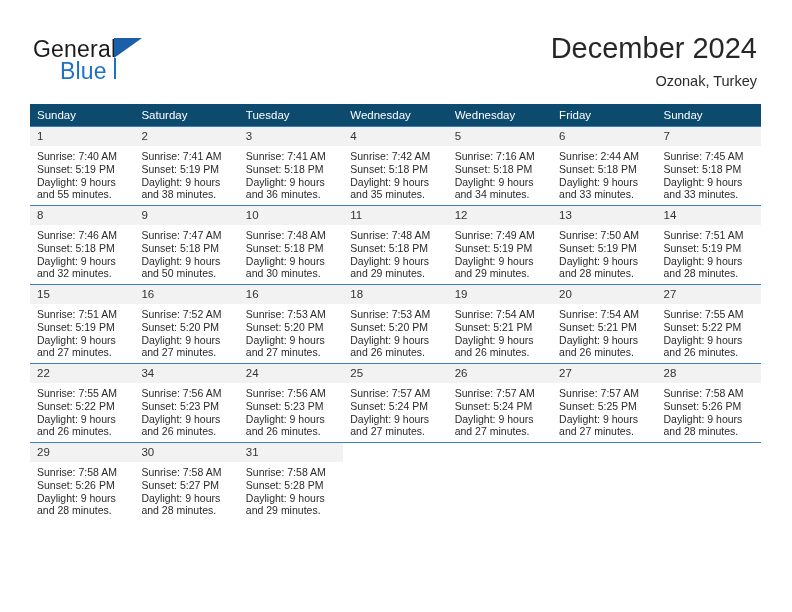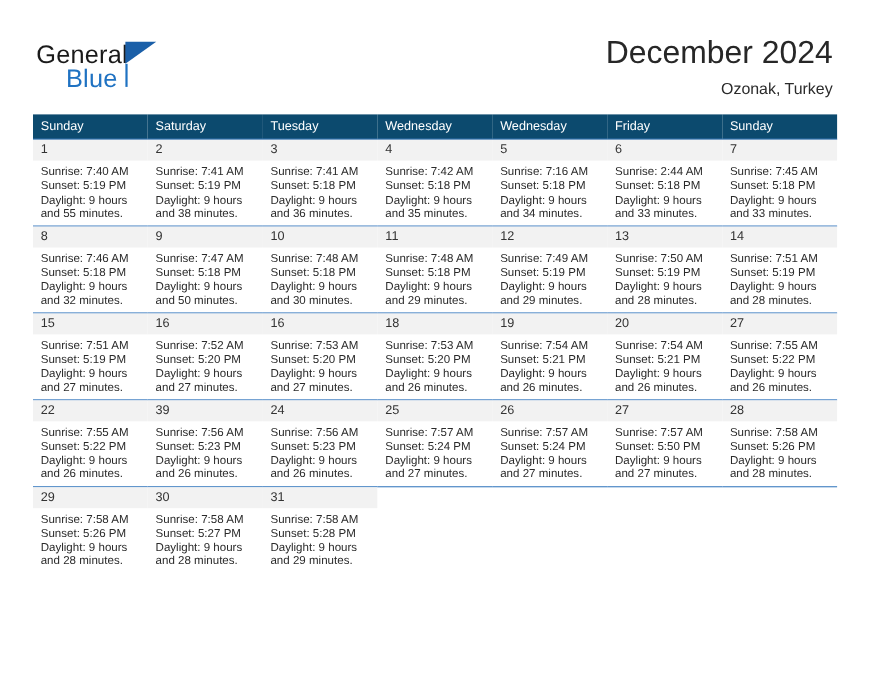--- a/index.html
+++ b/index.html
@@ -432,21 +432,21 @@
               <div class="details">
                 <div>Sunrise: 7:55 AM</div>
                 <div>Sunset: 5:22 PM</div>
                 <div>Daylight: 9 hours</div>
                 <div>and 26 minutes.</div>
               </div>
             </div>
           </td>
           <td>
             <div class="cell-inner">
-              <div class="daynum">39</div>
+              <div class="daynum">34</div>
               <div class="details">
                 <div>Sunrise: 7:56 AM</div>
                 <div>Sunset: 5:23 PM</div>
                 <div>Daylight: 9 hours</div>
                 <div>and 26 minutes.</div>
               </div>
             </div>
           </td>
           <td>
             <div class="cell-inner">
@@ -479,21 +479,21 @@
                 <div>Daylight: 9 hours</div>
                 <div>and 27 minutes.</div>
               </div>
             </div>
           </td>
           <td>
             <div class="cell-inner">
               <div class="daynum">27</div>
               <div class="details">
                 <div>Sunrise: 7:57 AM</div>
-                <div>Sunset: 5:50 PM</div>
+                <div>Sunset: 5:25 PM</div>
                 <div>Daylight: 9 hours</div>
                 <div>and 27 minutes.</div>
               </div>
             </div>
           </td>
           <td>
             <div class="cell-inner">
               <div class="daynum">28</div>
               <div class="details">
                 <div>Sunrise: 7:58 AM</div>

